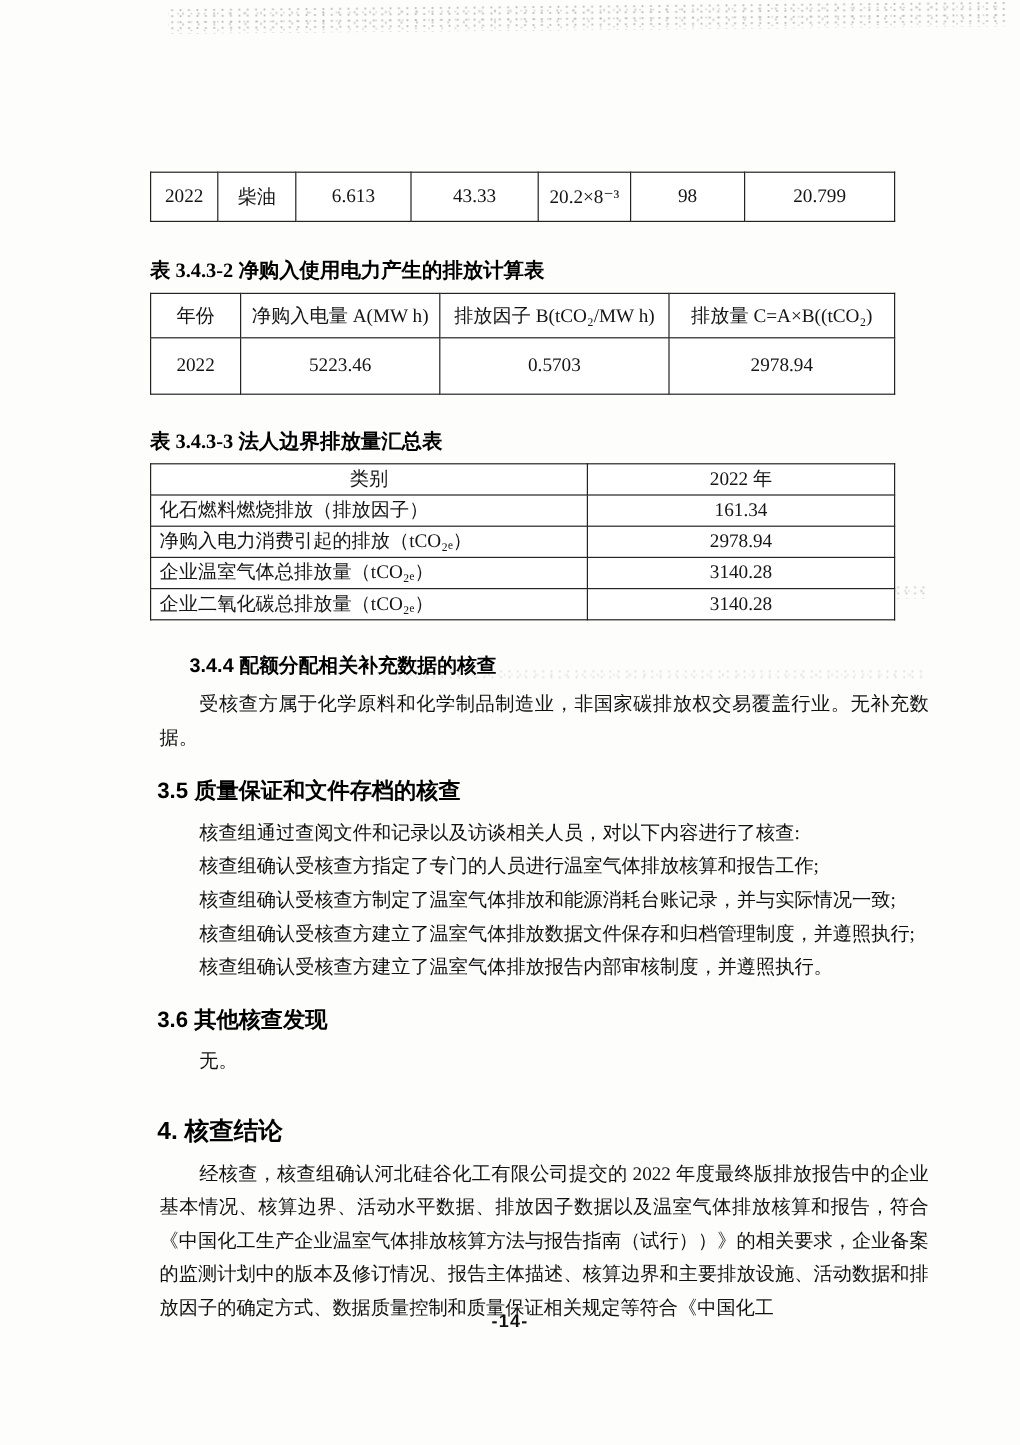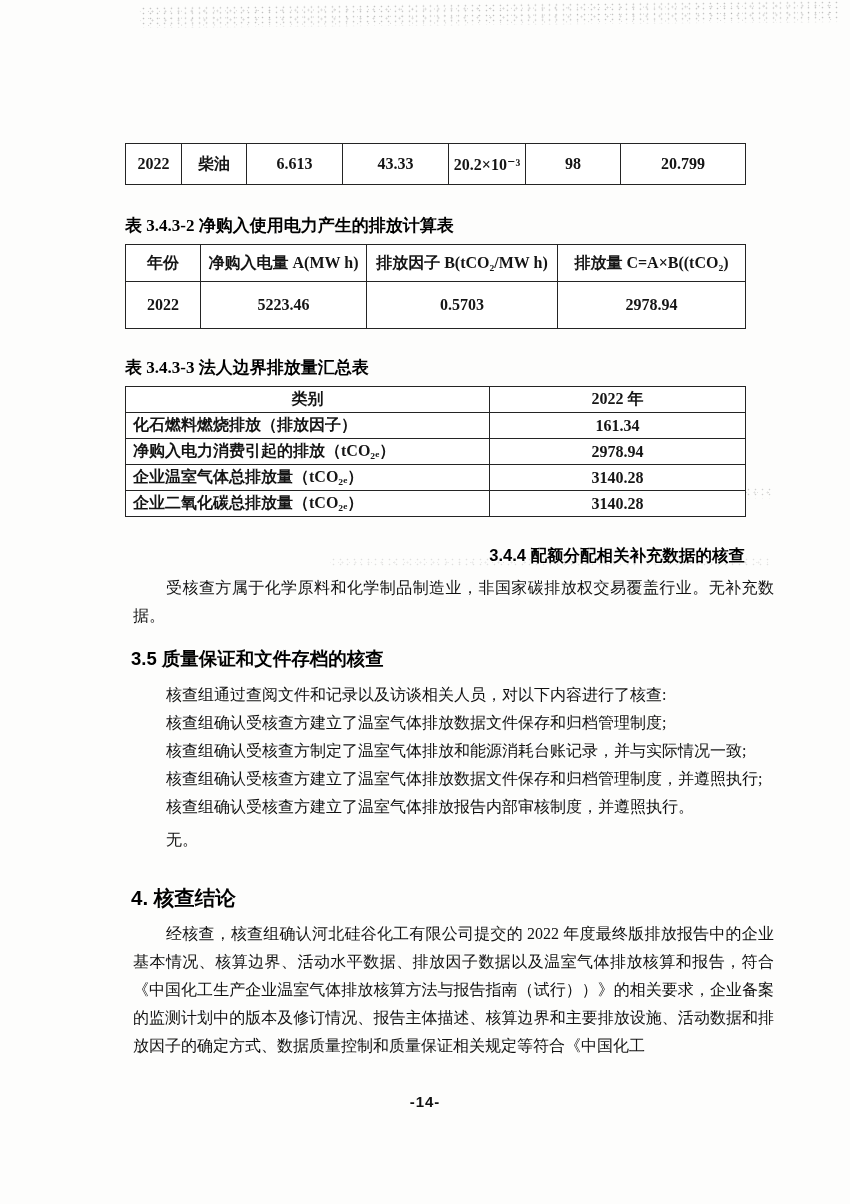--- a/index.html
+++ b/index.html
@@ -22,39 +22,39 @@
   }
   .noise-top  { left:140px; top:3px;   width:700px; height:22px; opacity:.55; transform:rotate(-.5deg); }
   .noise-mid  { left:430px; top:487px; width:345px; height:12px; opacity:.40; }
   .noise-mid2 { left:330px; top:557px; width:440px; height:11px; opacity:.25; }
 
   .content { position:absolute; left:125px; top:143px; width:620px; }
 
   table.t { border-collapse:collapse; table-layout:fixed; width:620px; background:#fff; }
   table.t th, table.t td {
     border:1.6px solid #242424; text-align:center; vertical-align:middle;
-    font-size:16px; font-weight:bold; padding:0 2px; overflow:hidden; white-space:nowrap;margin-left:36px;
+    font-size:16px; font-weight:normal; padding:0 2px; overflow:hidden; white-space:nowrap;margin-left:36px;
   }
   .t1 td { height:40px; }
   .t2 th { height:36px; }
   .t2 td { height:46px; }
   .t3 th { height:25px; }
   .t3 td { height:25px; }
   .t3 tbody td:first-child { text-align:left; padding-left:7px; }
 
   .tbl-title {
     width:620px; text-align:left; font-weight:bold; font-size:17px;
     font-family:Liberation Serif, serif; color:#000;
   }
   .title-2 { margin-top:29px; margin-bottom:7px; }
   .title-3 { margin-top:27px; margin-bottom:7px; }
 
   .h-sub {
     margin:24px 0 0 0; padding-left:33px; font-size:16.5px; font-weight:bold;
-    font-family:"Liberation Sans","DejaVu Sans",sans-serif; color:#000; line-height:28px;text-align:right;
+    font-family:"Liberation Sans","DejaVu Sans",sans-serif; color:#000; line-height:28px;
   }
   .h-main {
     margin:13px 0 0 6px; font-size:18.5px; font-weight:bold;
     font-family:"Liberation Sans","DejaVu Sans",sans-serif; color:#000; line-height:32px;
   }
   .h-chapter {
     margin:27px 0 0 6px; font-size:20.5px; font-weight:bold;
     font-family:"Liberation Sans","DejaVu Sans",sans-serif; color:#000; line-height:34px;
   }
   .para, .para-list p {
@@ -90,21 +90,21 @@
           <col style="width:77px">
           <col style="width:95px">
           <col style="width:125px">
       </colgroup>
       <tbody>
           <tr>
             <td>2022</td>
             <td>柴油</td>
             <td>6.613</td>
             <td>43.33</td>
-            <td>20.2×10⁻³</td>
+            <td>20.2×8⁻³</td>
             <td>98</td>
             <td>20.799</td>
           </tr>
         </tbody>
     </table>
 
     <div class="tbl-title title-2">表 3.4.3-2 净购入使用电力产生的排放计算表</div>
     <table class="t t2">
       <colgroup>
         <col style="width:75px">
@@ -161,26 +161,27 @@
           </tr>
         </tbody>
     </table>
 
     <h3 class="h-sub">3.4.4 配额分配相关补充数据的核查</h3>
     <p class="para">受核查方属于化学原料和化学制品制造业，非国家碳排放权交易覆盖行业。无补充数据。</p>
 
     <h2 class="h-main">3.5 质量保证和文件存档的核查</h2>
     <div class="para-list">
         <p>核查组通过查阅文件和记录以及访谈相关人员，对以下内容进行了核查:</p>
-        <p>核查组确认受核查方建立了温室气体排放数据文件保存和归档管理制度;</p>
+        <p>核查组确认受核查方指定了专门的人员进行温室气体排放核算和报告工作;</p>
         <p>核查组确认受核查方制定了温室气体排放和能源消耗台账记录，并与实际情况一致;</p>
         <p>核查组确认受核查方建立了温室气体排放数据文件保存和归档管理制度，并遵照执行;</p>
         <p>核查组确认受核查方建立了温室气体排放报告内部审核制度，并遵照执行。</p>
       </div>
 
+    <h2 class="h-main">3.6 其他核查发现</h2>
     <p class="para">无。</p>
 
     <h1 class="h-chapter">4. 核查结论</h1>
 
     <p class="para">经核查，核查组确认河北硅谷化工有限公司提交的 2022 年度最终版排放报告中的企业基本情况、核算边界、活动水平数据、排放因子数据以及温室气体排放核算和报告，符合《中国化工生产企业温室气体排放核算方法与报告指南（试行））》的相关要求，企业备案的监测计划中的版本及修订情况、报告主体描述、核算边界和主要排放设施、活动数据和排放因子的确定方式、数据质量控制和质量保证相关规定等符合《中国化工</p>
 
   </div>
 
   <div class="page-number">-14-</div>
 </div>

